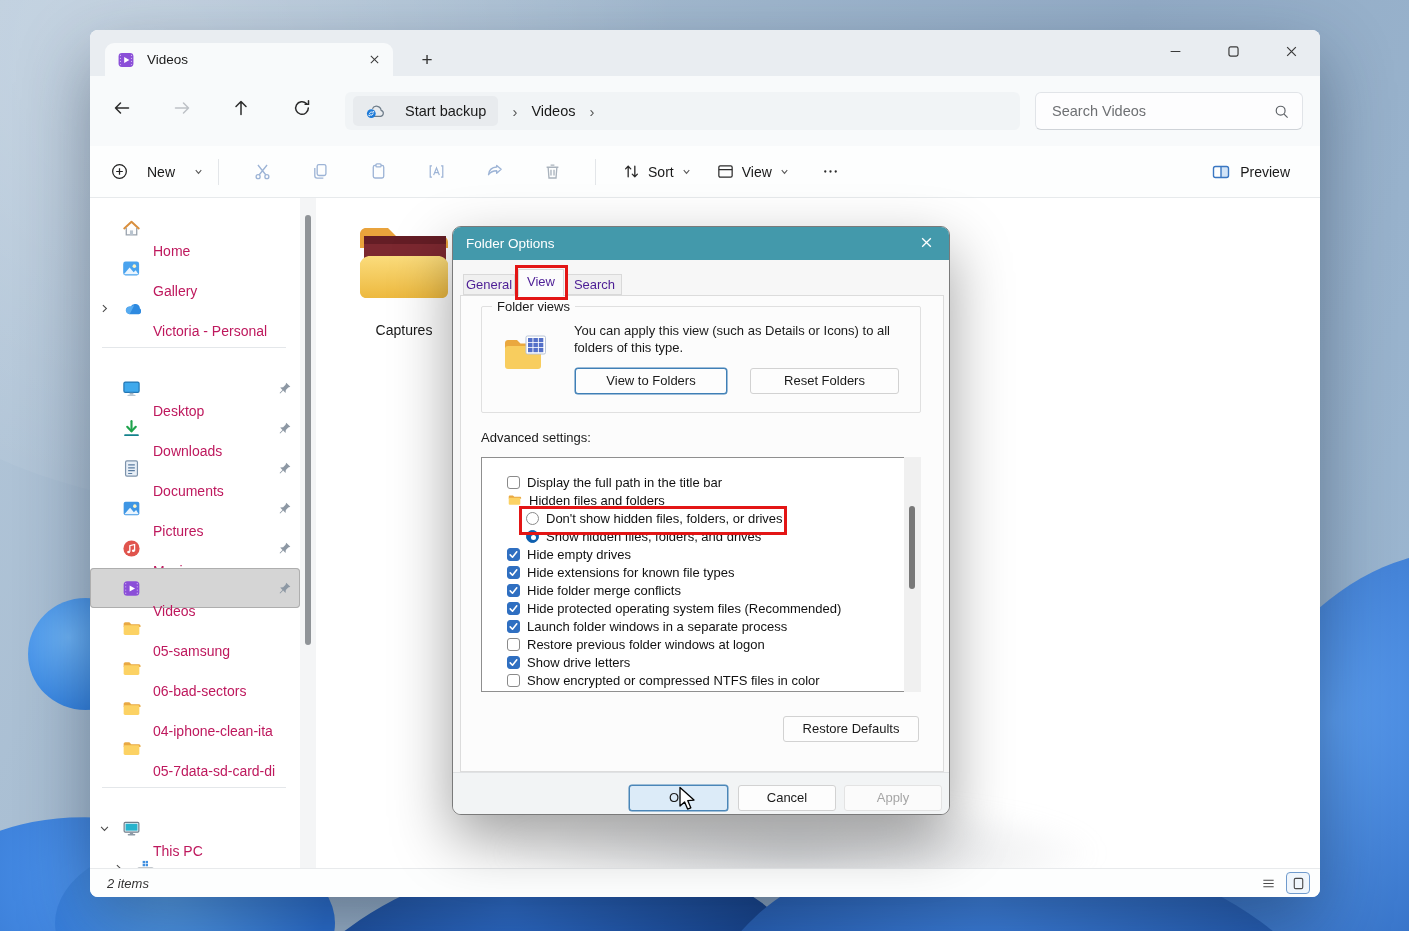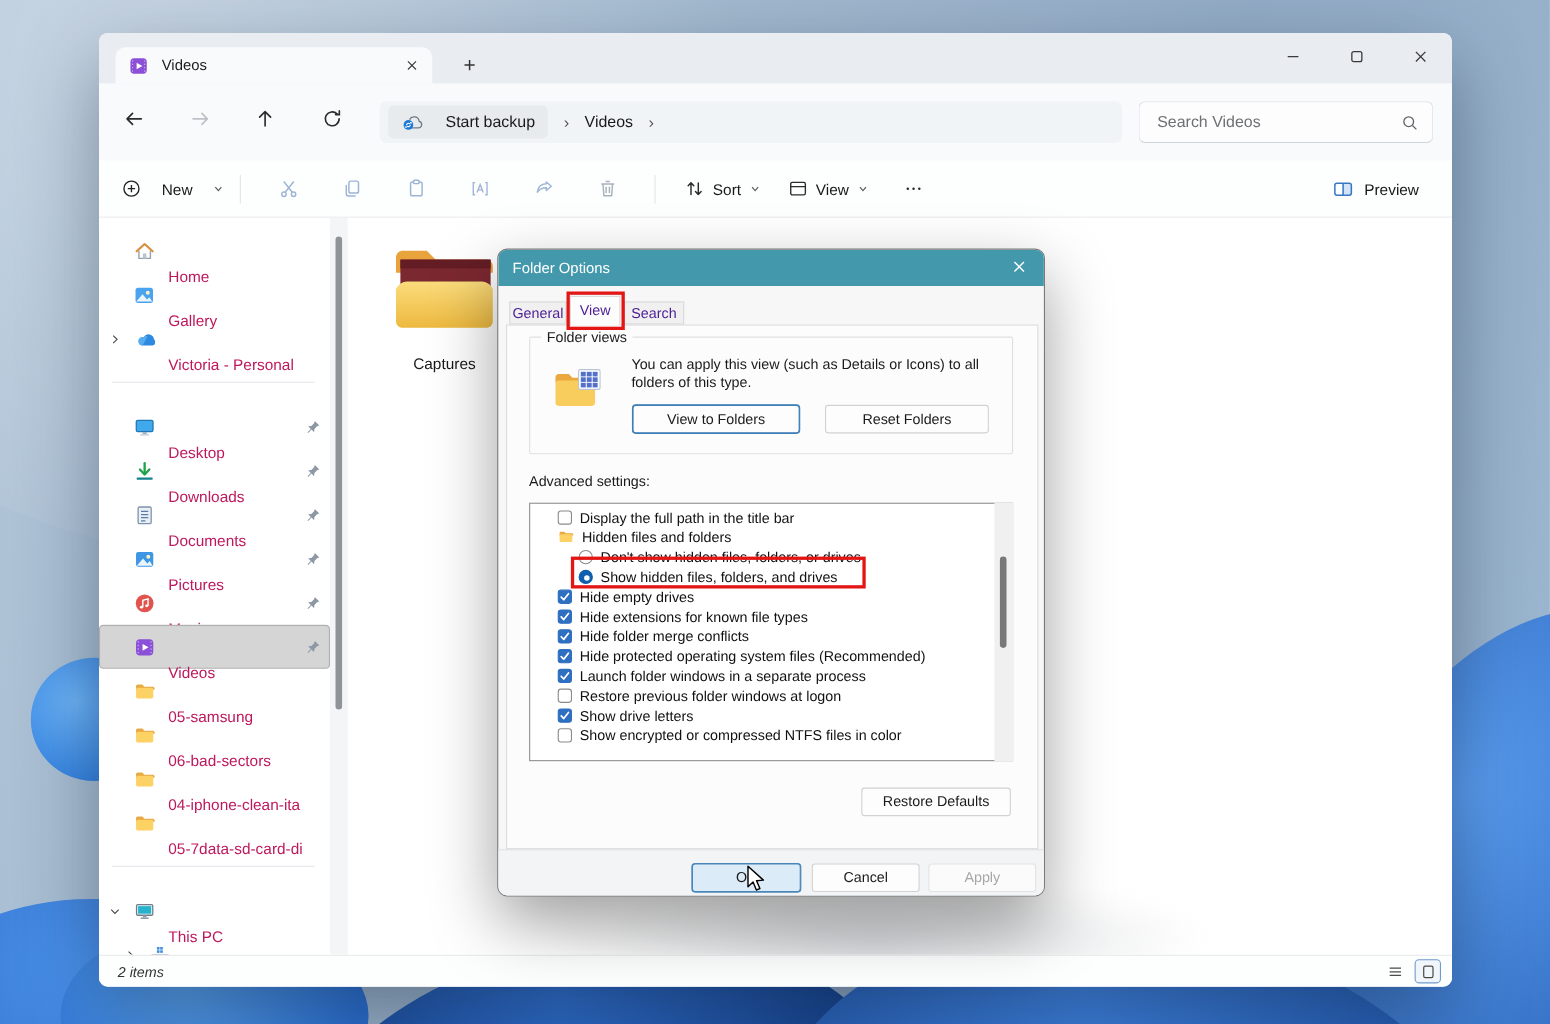--- a/index.html
+++ b/index.html
@@ -124,21 +124,21 @@
   .fv-icon { position:absolute; left:20px; top:25px; width:46px; height:42px; }
   .fv-desc { position:absolute; left:92px; top:15px; width:340px; font-size:13px; line-height:17px; color:#1a1a1a; }
   .btn { position:absolute; background:#fdfdfd; border:1px solid #d2d2d2; border-radius:3px;
         font-size:13px; color:#1a1a1a; text-align:center; }
   .btn.focus-blue { border:1px solid #3f7fb6; box-shadow:0 0 0 .5px #3f7fb6; }
   .btn-apply-folders { left:93px; top:61px; width:152px; height:26px; line-height:24px; }
   .btn-reset-folders { left:268px; top:61px; width:149px; height:26px; line-height:24px; }
 
   .adv-label { position:absolute; left:28px; top:203px; font-size:13px; color:#1a1a1a; z-index:2; }
   .adv-list { position:absolute; left:28px; top:230px; width:440px; height:235px; background:#fff;
-        border:1px solid #8f8f8f; overflow:hidden; padding-top:3px; z-index:2; }
+        border:1px solid #8f8f8f; overflow:hidden; padding-top:15px; z-index:2; }
   .adv-row { height:18px; display:flex; align-items:center; gap:7px; padding-left:25px; }
   .adv-row.ind1 { padding-left:44px; }
   .adv-lbl { font-size:13px; color:#111; white-space:nowrap; }
   .cb { width:13px; height:13px; border:1px solid #8a8a8a; border-radius:3px; background:#fff; flex:0 0 13px; }
   .cb.on { background:#2f6fc1; border-color:#2f6fc1; }
   .cb svg { width:11px; height:11px; margin:0 auto; }
   .radio { width:13px; height:13px; border:1px solid #8a8a8a; border-radius:50%; background:#fff;
         flex:0 0 13px; position:relative; }
   .radio.on { background:#0e5fae; border-color:#0e5fae; }
   .radio.on::after { content:""; position:absolute; left:4px; top:4px; width:5px; height:5px;

